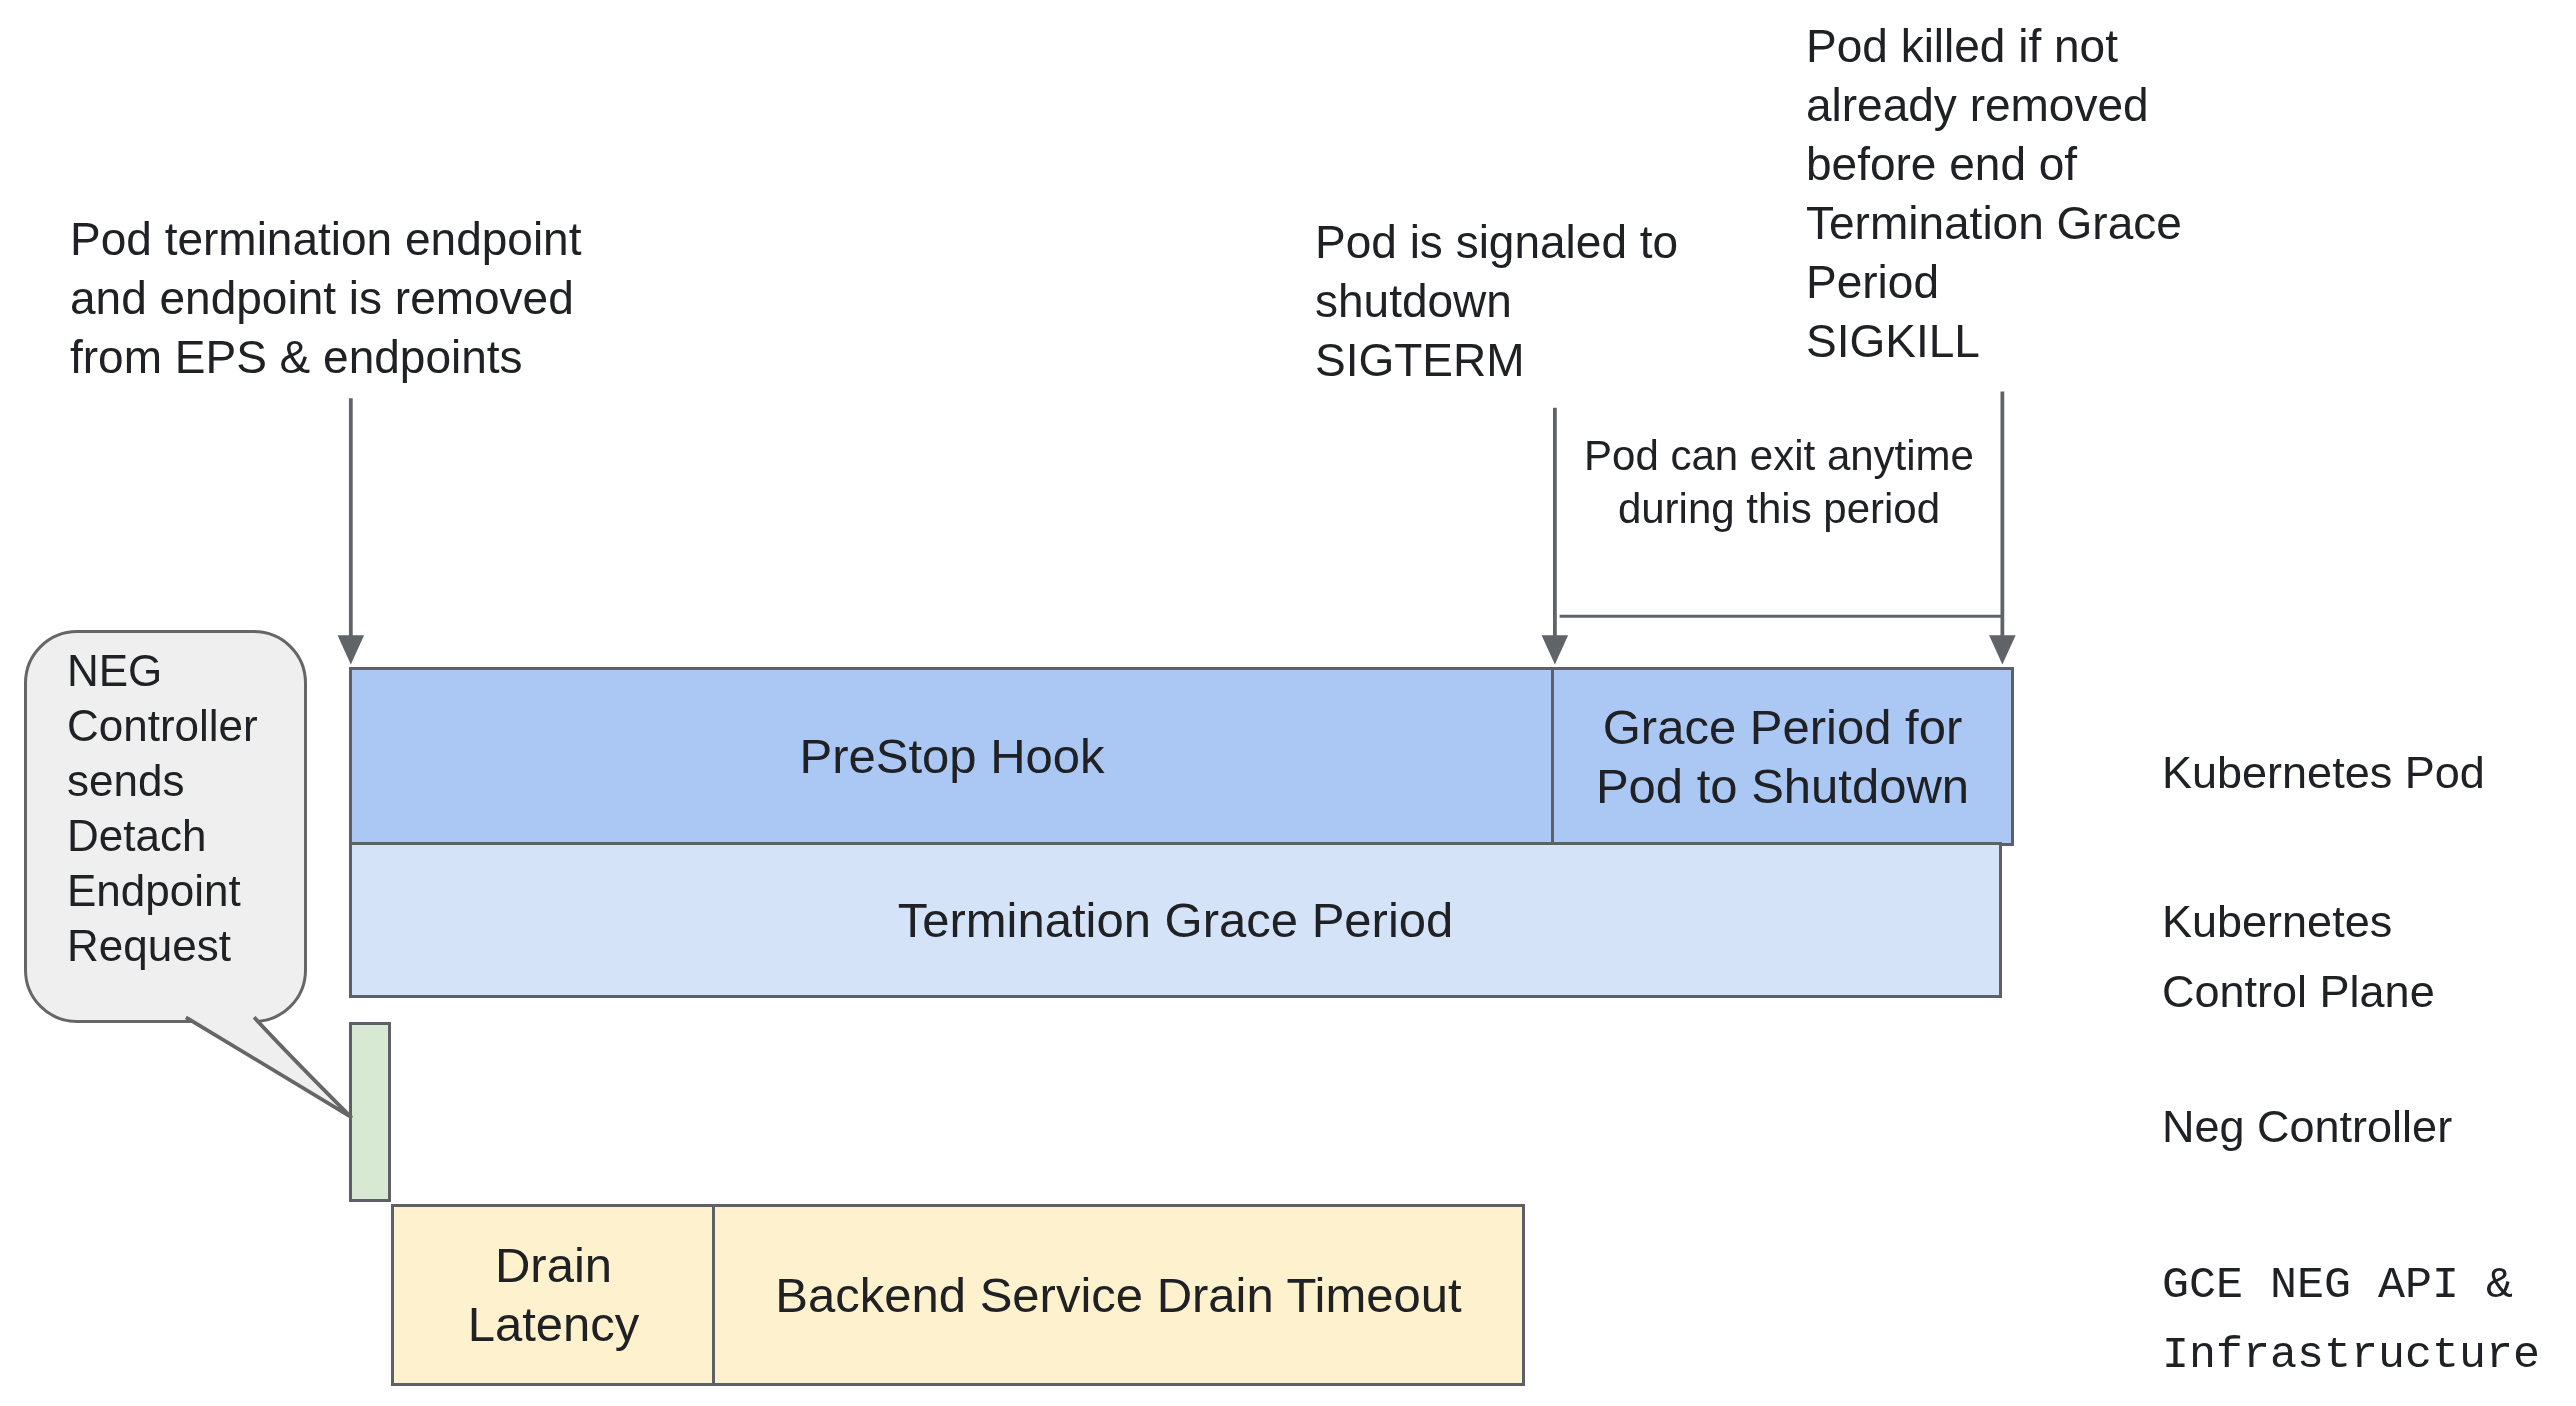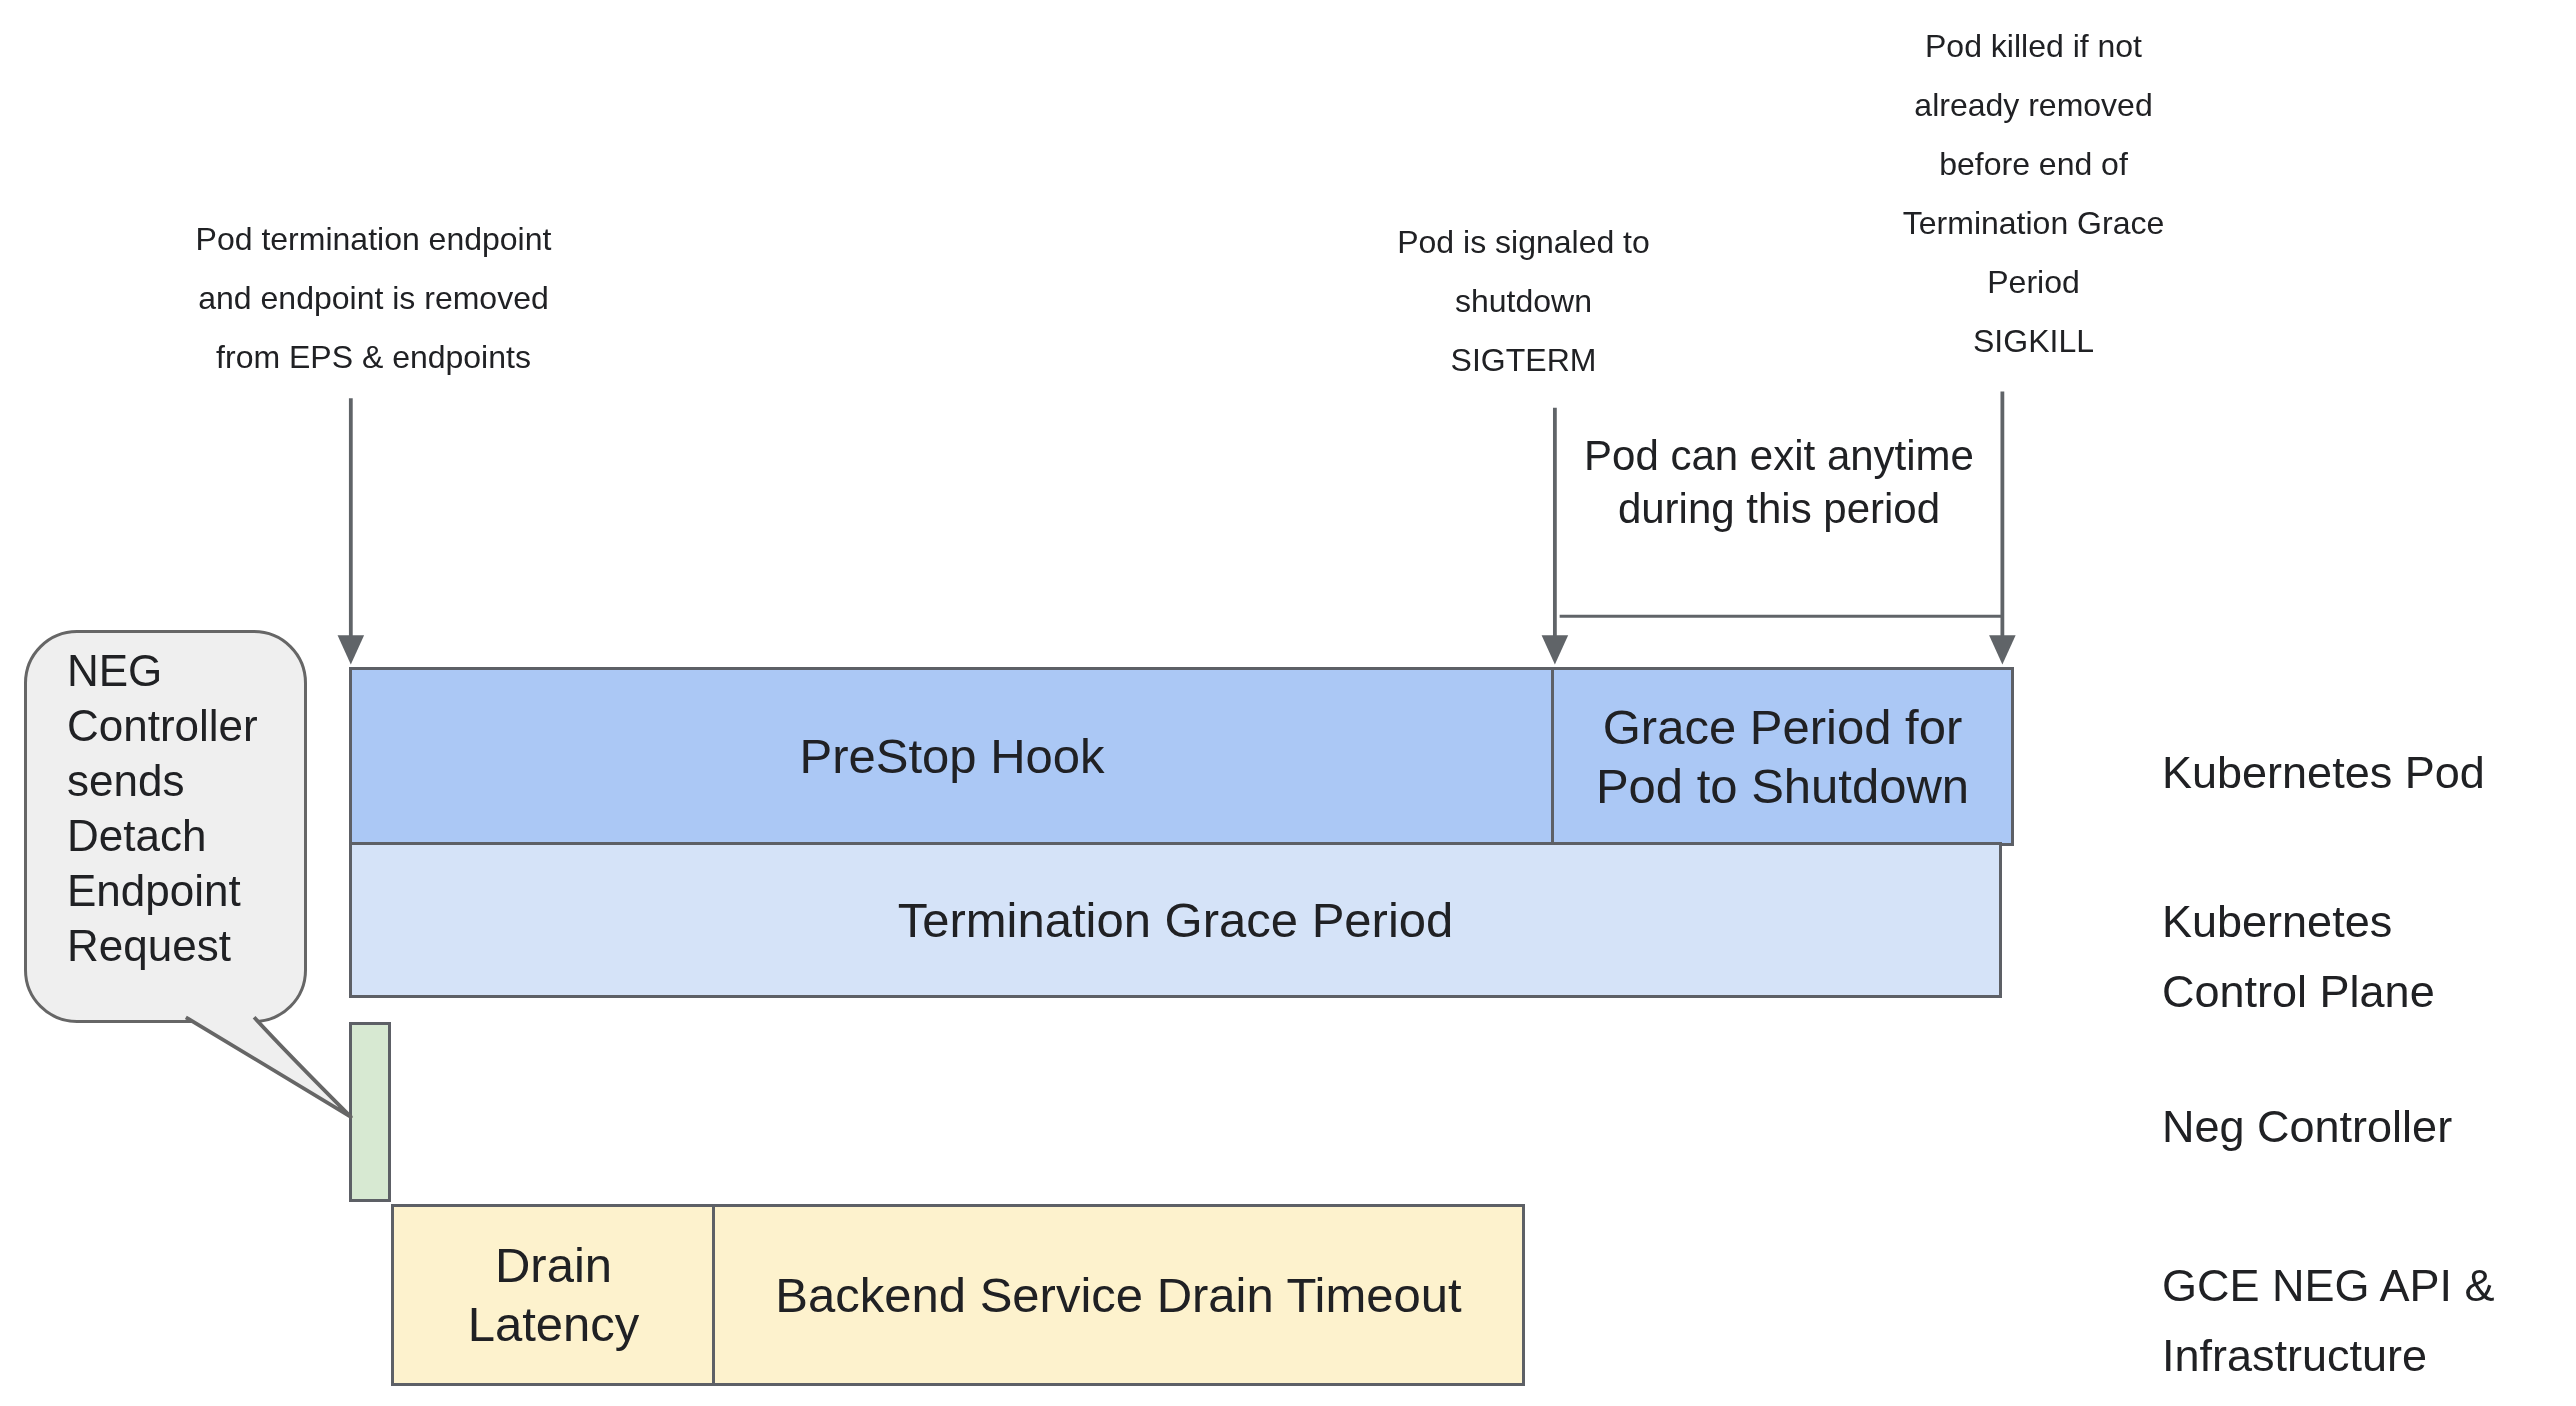--- a/index.html
+++ b/index.html
@@ -7,22 +7,21 @@
     position:relative;
     width:2576px;height:1406px;
     background:#ffffff;
     font-family:"Liberation Sans",sans-serif;
     color:var(--c-text);
     overflow:hidden;
   }
   
   .ann{
     position:absolute;
-    text-align:center;
-    font-size:32px;
+    font-size:46px;
     line-height:59px;
   }
   .ann .line{display:block;}
   .exit-note{
     position:absolute;
     text-align:center;
     font-size:42px;
     line-height:53px;
   }
   
@@ -137,21 +136,21 @@
   <div class="rlabel" style="top:738px;">
     <span class="line">Kubernetes Pod</span>
   </div>
   <div class="rlabel" style="top:887px;">
     <span class="line">Kubernetes</span>
     <span class="line">Control Plane</span>
   </div>
   <div class="rlabel" style="top:1092px;">
     <span class="line">Neg Controller</span>
   </div>
-  <div class="rlabel" style="top:1251px;">
+  <div class="rlabel" style="top:1251px;font-family:Liberation Mono, monospace;">
     <span class="line">GCE NEG API &amp;</span>
     <span class="line">Infrastructure</span>
   </div>
 
   <div class="bubble">
     <div class="bubble-text">
       <span class="line">NEG</span>
       <span class="line">Controller</span>
       <span class="line">sends</span>
       <span class="line">Detach</span>

